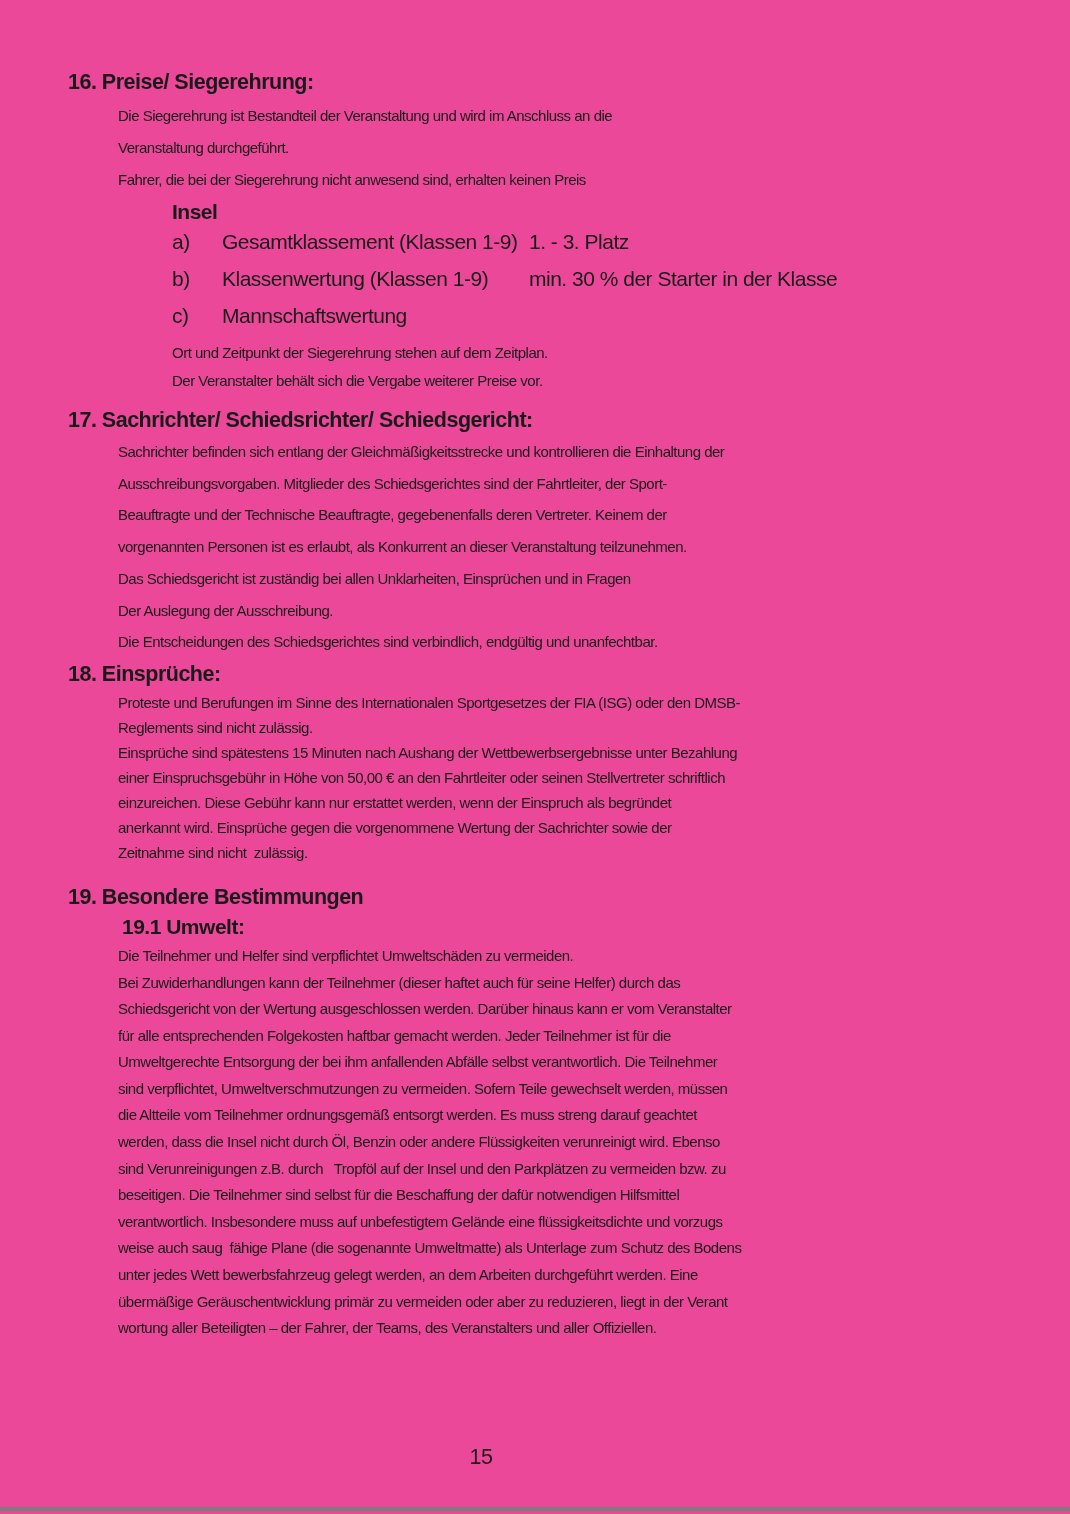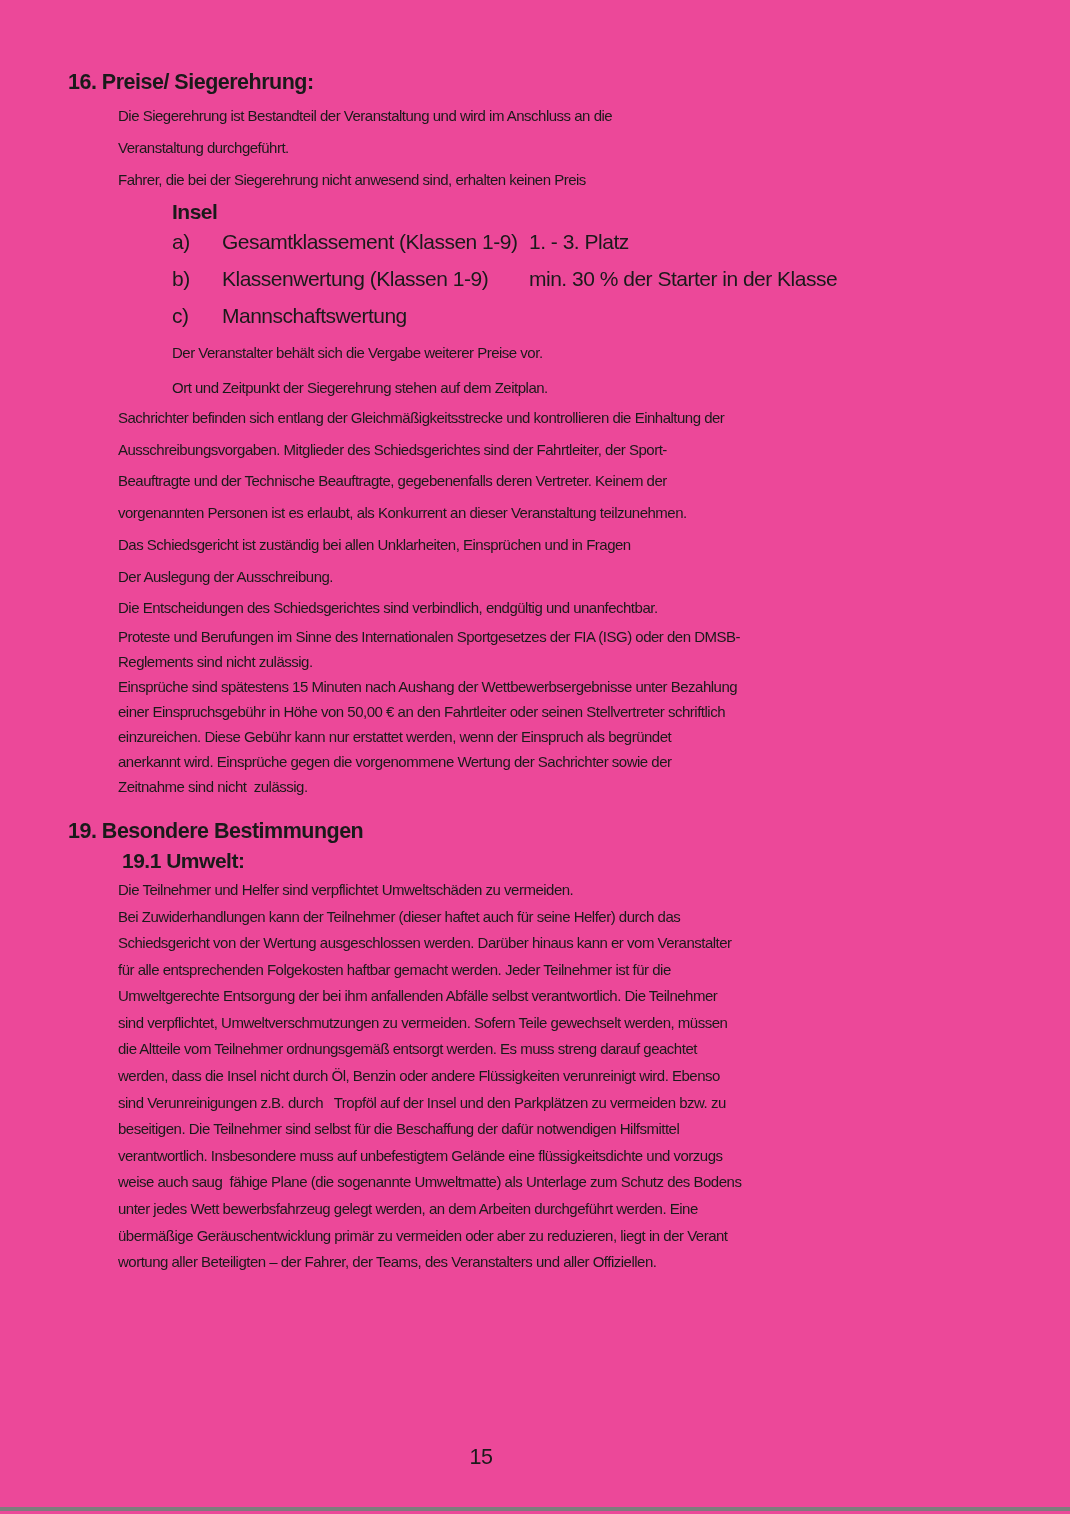--- a/index.html
+++ b/index.html
@@ -104,31 +104,33 @@
     <span>b)</span>
     <span>Klassenwertung (Klassen 1-9)</span>
     <span>min. 30 % der Starter in der Klasse</span>
   </div>
   <div class="prize-row">
     <span>c)</span>
     <span>Mannschaftswertung</span>
     <span></span>
   </div>
 
+  <div class="body-block lh28 note2" style="margin-left:104px">Ort und Zeitpunkt der Siegerehrung stehen auf dem Zeitplan.</div>
   <div class="body-block lh28 note" style="margin-left:104px">Der Veranstalter behält sich die Vergabe weiterer Preise vor.</div>
-  <div class="body-block lh28 note2" style="margin-left:104px">Ort und Zeitpunkt der Siegerehrung stehen auf dem Zeitplan.</div>
 
+  <div class="sec-heading h17">17. Sachrichter/ Schiedsrichter/ Schiedsgericht:</div>
   <div class="body-block lh317">Sachrichter befinden sich entlang der Gleichmäßigkeitsstrecke und kontrollieren die Einhaltung der
 Ausschreibungsvorgaben. Mitglieder des Schiedsgerichtes sind der Fahrtleiter, der Sport-
 Beauftragte und der Technische Beauftragte, gegebenenfalls deren Vertreter. Keinem der
 vorgenannten Personen ist es erlaubt, als Konkurrent an dieser Veranstaltung teilzunehmen.
 Das Schiedsgericht ist zuständig bei allen Unklarheiten, Einsprüchen und in Fragen
 Der Auslegung der Ausschreibung.
 Die Entscheidungen des Schiedsgerichtes sind verbindlich, endgültig und unanfechtbar.</div>
 
+  <div class="sec-heading">18. Einsprüche:</div>
   <div class="body-block lh315">Proteste und Berufungen im Sinne des Internationalen Sportgesetzes der FIA (ISG) oder den DMSB-
 Reglements sind nicht zulässig.
 Einsprüche sind spätestens 15 Minuten nach Aushang der Wettbewerbsergebnisse unter Bezahlung
 einer Einspruchsgebühr in Höhe von 50,00 € an den Fahrtleiter oder seinen Stellvertreter schriftlich
 einzureichen. Diese Gebühr kann nur erstattet werden, wenn der Einspruch als begründet
 anerkannt wird. Einsprüche gegen die vorgenommene Wertung der Sachrichter sowie der
 Zeitnahme sind nicht  zulässig.</div>
 
   <div class="sec-heading h19">19. Besondere Bestimmungen</div>
   <div class="sub-heading">19.1 Umwelt:</div>

